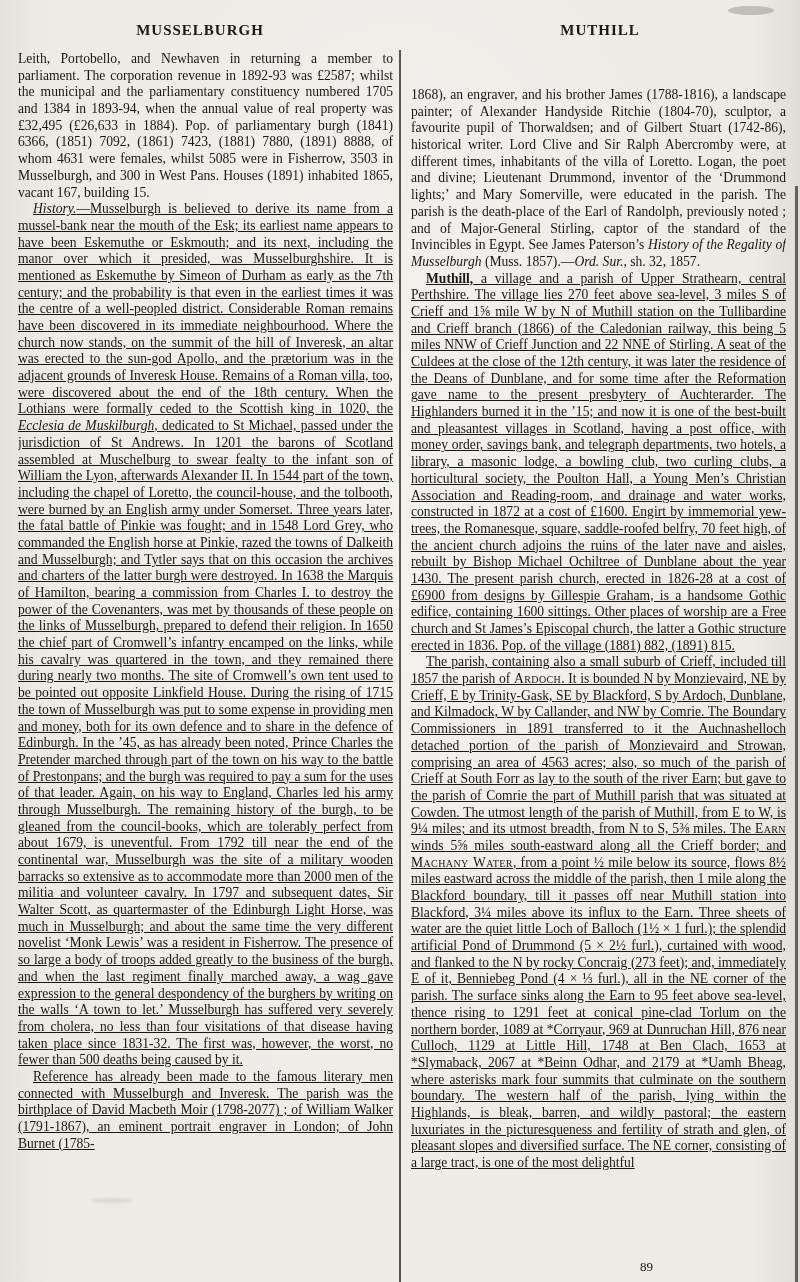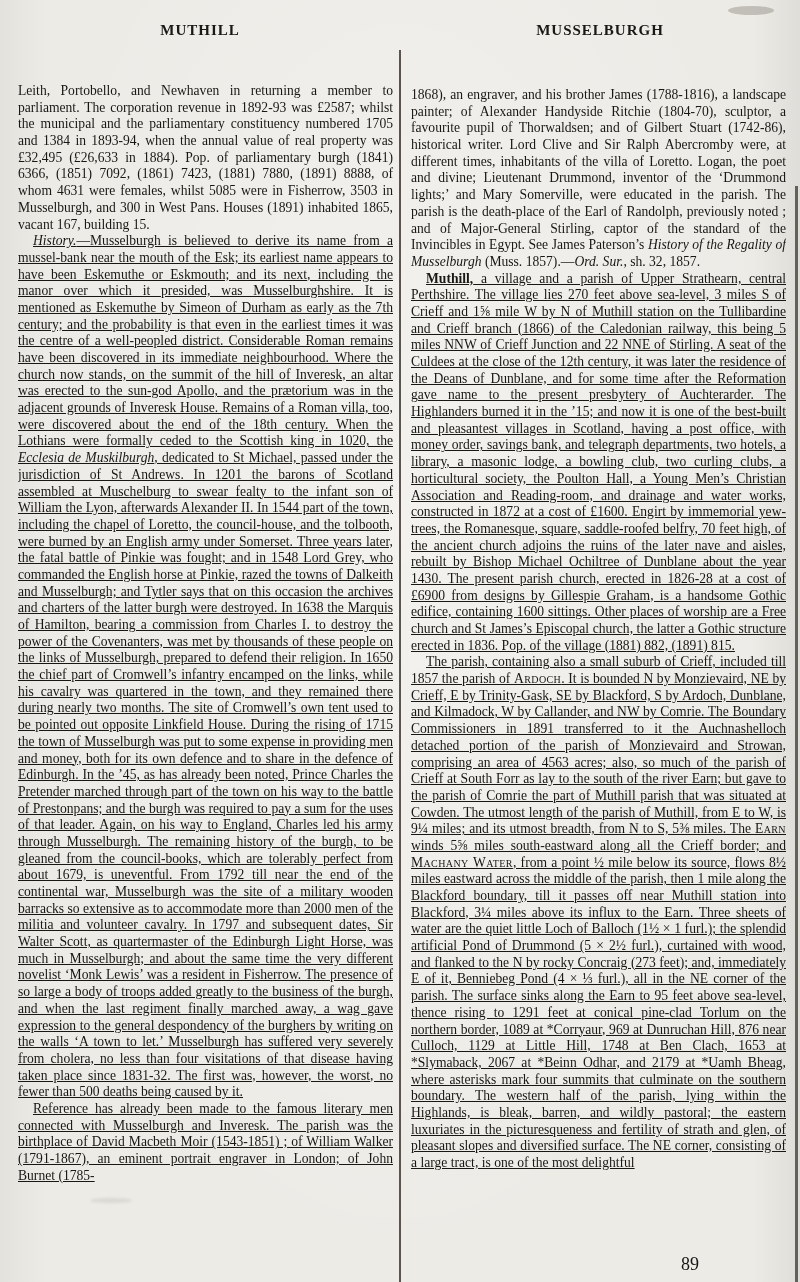--- a/index.html
+++ b/index.html
@@ -35,21 +35,21 @@
     height:1216px;
     overflow:hidden;
   }
   .column{
     flex:1;
     font-size:13.6px;
     line-height:16.68px;
     text-align:justify;
     overflow:hidden;
   }
-  .column.left{padding-right:9px;margin-top:32px;}
+  .column.left{padding-right:9px;}
   .column.right{padding-left:9px;margin-top:36px;}
   .divider{
     position:absolute;
     left:399px;top:50px;bottom:0;
     width:2px;
     background:#3e3a33;
     opacity:.85;
   }
   .edge-line{
     position:absolute;
@@ -68,40 +68,39 @@
     box-shadow:260px 1240px 2px -2px rgba(90,88,80,.5), -640px 1190px 3px -2px rgba(120,117,108,.35);
   }
   p.para{margin:0;}
   p.para.indent{text-indent:15px;text-decoration:underline;}
   .i{font-style:italic;}
   .b{font-weight:bold;}
   .sc{font-variant:small-caps;letter-spacing:.4px;}
   .page-number{
     position:absolute;
     bottom:7px;left:640px;width:100px;
-    text-align:center;
-    font-size:18px;
+    font-size:13px;
     color:#191714;
   }
 </style>
 </head>
 <body>
 
 <div class="page">
 
   <div class="running-heads">
+    <div class="head">MUSSELBURGH</div>
     <div class="head">MUTHILL</div>
-    <div class="head">MUSSELBURGH</div>
   </div>
 
   <div class="columns">
     <div class="column left">
         <p class="para"><span>Leith, Portobello, and Newhaven in returning a member to parliament.  The corporation revenue in 1892-93 was £2587; whilst the municipal and the parliamentary constituency numbered 1705 and 1384 in 1893-94, when the annual value of real property was £32,495 (£26,633 in 1884).  Pop. of parliamentary burgh (1841) 6366, (1851) 7092, (1861) 7423, (1881) 7880, (1891) 8888, of whom 4631 were females, whilst 5085 were in Fisherrow, 3503 in Musselburgh, and 300 in West Pans.  Houses (1891) inhabited 1865, vacant 167, building 15.</span></p>
         <p class="para indent"><span class="i">History.</span><span>—Musselburgh is believed to derive its name from a mussel-bank near the mouth of the Esk; its earliest name appears to have been Eskemuthe or Eskmouth; and its next, including the manor over which it presided, was Musselburghshire.  It is mentioned as Eskemuthe by Simeon of Durham as early as the 7th century; and the probability is that even in the earliest times it was the centre of a well-peopled district. Considerable Roman remains have been discovered in its immediate neighbourhood.  Where the church now stands, on the summit of the hill of Inveresk, an altar was erected to the sun-god Apollo, and the prætorium was in the adjacent grounds of Inveresk House.  Remains of a Roman villa, too, were discovered about the end of the 18th century.  When the Lothians were formally ceded to the Scottish king in 1020, the </span><span class="i">Ecclesia de Muskilburgh</span><span>, dedicated to St Michael, passed under the jurisdiction of St Andrews.  In 1201 the barons of Scotland assembled at Muschelburg to swear fealty to the infant son of William the Lyon, afterwards Alexander II.  In 1544 part of the town, including the chapel of Loretto, the council-house, and the tolbooth, were burned by an English army under Somerset.  Three years later, the fatal battle of Pinkie was fought; and in 1548 Lord Grey, who commanded the English horse at Pinkie, razed the towns of Dalkeith and Musselburgh; and Tytler says that on this occasion the archives and charters of the latter burgh were destroyed.  In 1638 the Marquis of Hamilton, bearing a commission from Charles I. to destroy the power of the Covenanters, was met by thousands of these people on the links of Musselburgh, prepared to defend their religion.  In 1650 the chief part of Cromwell’s infantry encamped on the links, while his cavalry was quartered in the town, and they remained there during nearly two months. The site of Cromwell’s own tent used to be pointed out opposite Linkfield House.  During the rising of 1715 the town of Musselburgh was put to some expense in providing men and money, both for its own defence and to share in the defence of Edinburgh.  In the ’45, as has already been noted, Prince Charles the Pretender marched through part of the town on his way to the battle of Prestonpans; and the burgh was required to pay a sum for the uses of that leader.  Again, on his way to England, Charles led his army through Musselburgh.  The remaining history of the burgh, to be gleaned from the council-books, which are tolerably perfect from about 1679, is uneventful.  From 1792 till near the end of the continental war, Musselburgh was the site of a military wooden barracks so extensive as to accommodate more than 2000 men of the militia and volunteer cavalry. In 1797 and subsequent dates, Sir Walter Scott, as quartermaster of the Edinburgh Light Horse, was much in Musselburgh; and about the same time the very different novelist ‘Monk Lewis’ was a resident in Fisherrow.  The presence of so large a body of troops added greatly to the business of the burgh, and when the last regiment finally marched away, a wag gave expression to the general despondency of the burghers by writing on the walls ‘A town to let.’  Musselburgh has suffered very severely from cholera, no less than four visitations of that disease having taken place since 1831-32.  The first was, however, the worst, no fewer than 500 deaths being caused by it.</span></p>
-        <p class="para indent"><span>Reference has already been made to the famous literary men connected with Musselburgh and Inveresk.  The parish was the birthplace of David Macbeth Moir (1543-1851) ; of William Walker (1791-1867), an eminent portrait engraver in London; of John Burnet (1785-</span></p>
+        <p class="para indent"><span>Reference has already been made to the famous literary men connected with Musselburgh and Inveresk.  The parish was the birthplace of David Macbeth Moir (1798-2077) ; of William Walker (1791-1867), an eminent portrait engraver in London; of John Burnet (1785-</span></p>
       </div>
     <div class="column right">
         <p class="para"><span>1868), an engraver, and his brother James (1788-1816), a landscape painter; of Alexander Handyside Ritchie (1804-70), sculptor, a favourite pupil of Thorwaldsen; and of Gilbert Stuart (1742-86), historical writer.  Lord Clive and Sir Ralph Abercromby were, at different times, inhabitants of the villa of Loretto.  Logan, the poet and divine; Lieutenant Drummond, inventor of the ‘Drummond lights;’ and Mary Somerville, were educated in the parish.  The parish is the death-place of the Earl of Randolph, previously noted ; and of Major-General Stirling, captor of the standard of the Invincibles in Egypt.  See James Paterson’s </span><span class="i">History of the Regality of Musselburgh</span><span> (Muss. 1857).—</span><span class="i">Ord. Sur.</span><span>, sh. 32, 1857.</span></p>
         <p class="para indent"><span class="b">Muthill,</span><span> a village and a parish of Upper Strathearn, central Perthshire.  The village lies 270 feet above sea-level, 3 miles S of Crieff and 1⅝ mile W by N of Muthill station on the Tullibardine and Crieff branch (1866) of the Caledonian railway, this being 5 miles NNW of Crieff Junction and 22 NNE of Stirling.  A seat of the Culdees at the close of the 12th century, it was later the residence of the Deans of Dunblane, and for some time after the Reformation gave name to the present presbytery of Auchterarder.  The Highlanders burned it in the ’15; and now it is one of the best-built and pleasantest villages in Scotland, having a post office, with money order, savings bank, and telegraph departments, two hotels, a library, a masonic lodge, a bowling club, two curling clubs, a horticultural society, the Poulton Hall, a Young Men’s Christian Association and Reading-room, and drainage and water works, constructed in 1872 at a cost of £1600.  Engirt by immemorial yew-trees, the Romanesque, square, saddle-roofed belfry, 70 feet high, of the ancient church adjoins the ruins of the later nave and aisles, rebuilt by Bishop Michael Ochiltree of Dunblane about the year 1430.  The present parish church, erected in 1826-28 at a cost of £6900 from designs by Gillespie Graham, is a handsome Gothic edifice, containing 1600 sittings.  Other places of worship are a Free church and St James’s Episcopal church, the latter a Gothic structure erected in 1836. Pop. of the village (1881) 882, (1891) 815.</span></p>
         <p class="para indent"><span>The parish, containing also a small suburb of Crieff, included till 1857 the parish of </span><span class="sc">Ardoch</span><span>.  It is bounded N by Monzievaird, NE by Crieff, E by Trinity-Gask, SE by Blackford, S by Ardoch, Dunblane, and Kilmadock, W by Callander, and NW by Comrie.  The Boundary Commissioners in 1891 transferred to it the Auchnashelloch detached portion of the parish of Monzievaird and Strowan, comprising an area of 4563 acres; also, so much of the parish of Crieff at South Forr as lay to the south of the river Earn; but gave to the parish of Comrie the part of Muthill parish that was situated at Cowden. The utmost length of the parish of Muthill, from E to W, is 9¼ miles; and its utmost breadth, from N to S, 5⅜ miles.  The </span><span class="sc">Earn</span><span> winds 5⅝ miles south-eastward along all the Crieff border; and </span><span class="sc">Machany Water</span><span>, from a point ½ mile below its source, flows 8½ miles eastward across the middle of the parish, then 1 mile along the Blackford boundary, till it passes off near Muthill station into Blackford, 3¼ miles above its influx to the Earn.  Three sheets of water are the quiet little Loch of Balloch (1½ × 1 furl.);  the splendid artificial Pond of Drummond (5 × 2½ furl.), curtained with wood, and flanked to the N by rocky Concraig (273 feet); and, immediately E of it, Benniebeg Pond (4 × ⅓ furl.), all in the NE corner of the parish.  The surface sinks along the Earn to 95 feet above sea-level, thence rising to 1291 feet at conical pine-clad Torlum on the northern border, 1089 at *Corryaur, 969 at Dunruchan Hill, 876 near Culloch, 1129 at Little Hill, 1748 at Ben Clach, 1653 at *Slymaback, 2067 at *Beinn Odhar, and 2179 at *Uamh Bheag, where asterisks mark four summits that culminate on the southern boundary.  The western half of the parish, lying within the Highlands, is bleak, barren, and wildly pastoral; the eastern luxuriates in the picturesqueness and fertility of strath and glen, of pleasant slopes and diversified surface.  The NE corner, consisting of a large tract, is one of the most delightful</span></p>
       </div>
   </div>
 
   <div class="divider"></div>
   <div class="edge-line"></div>

